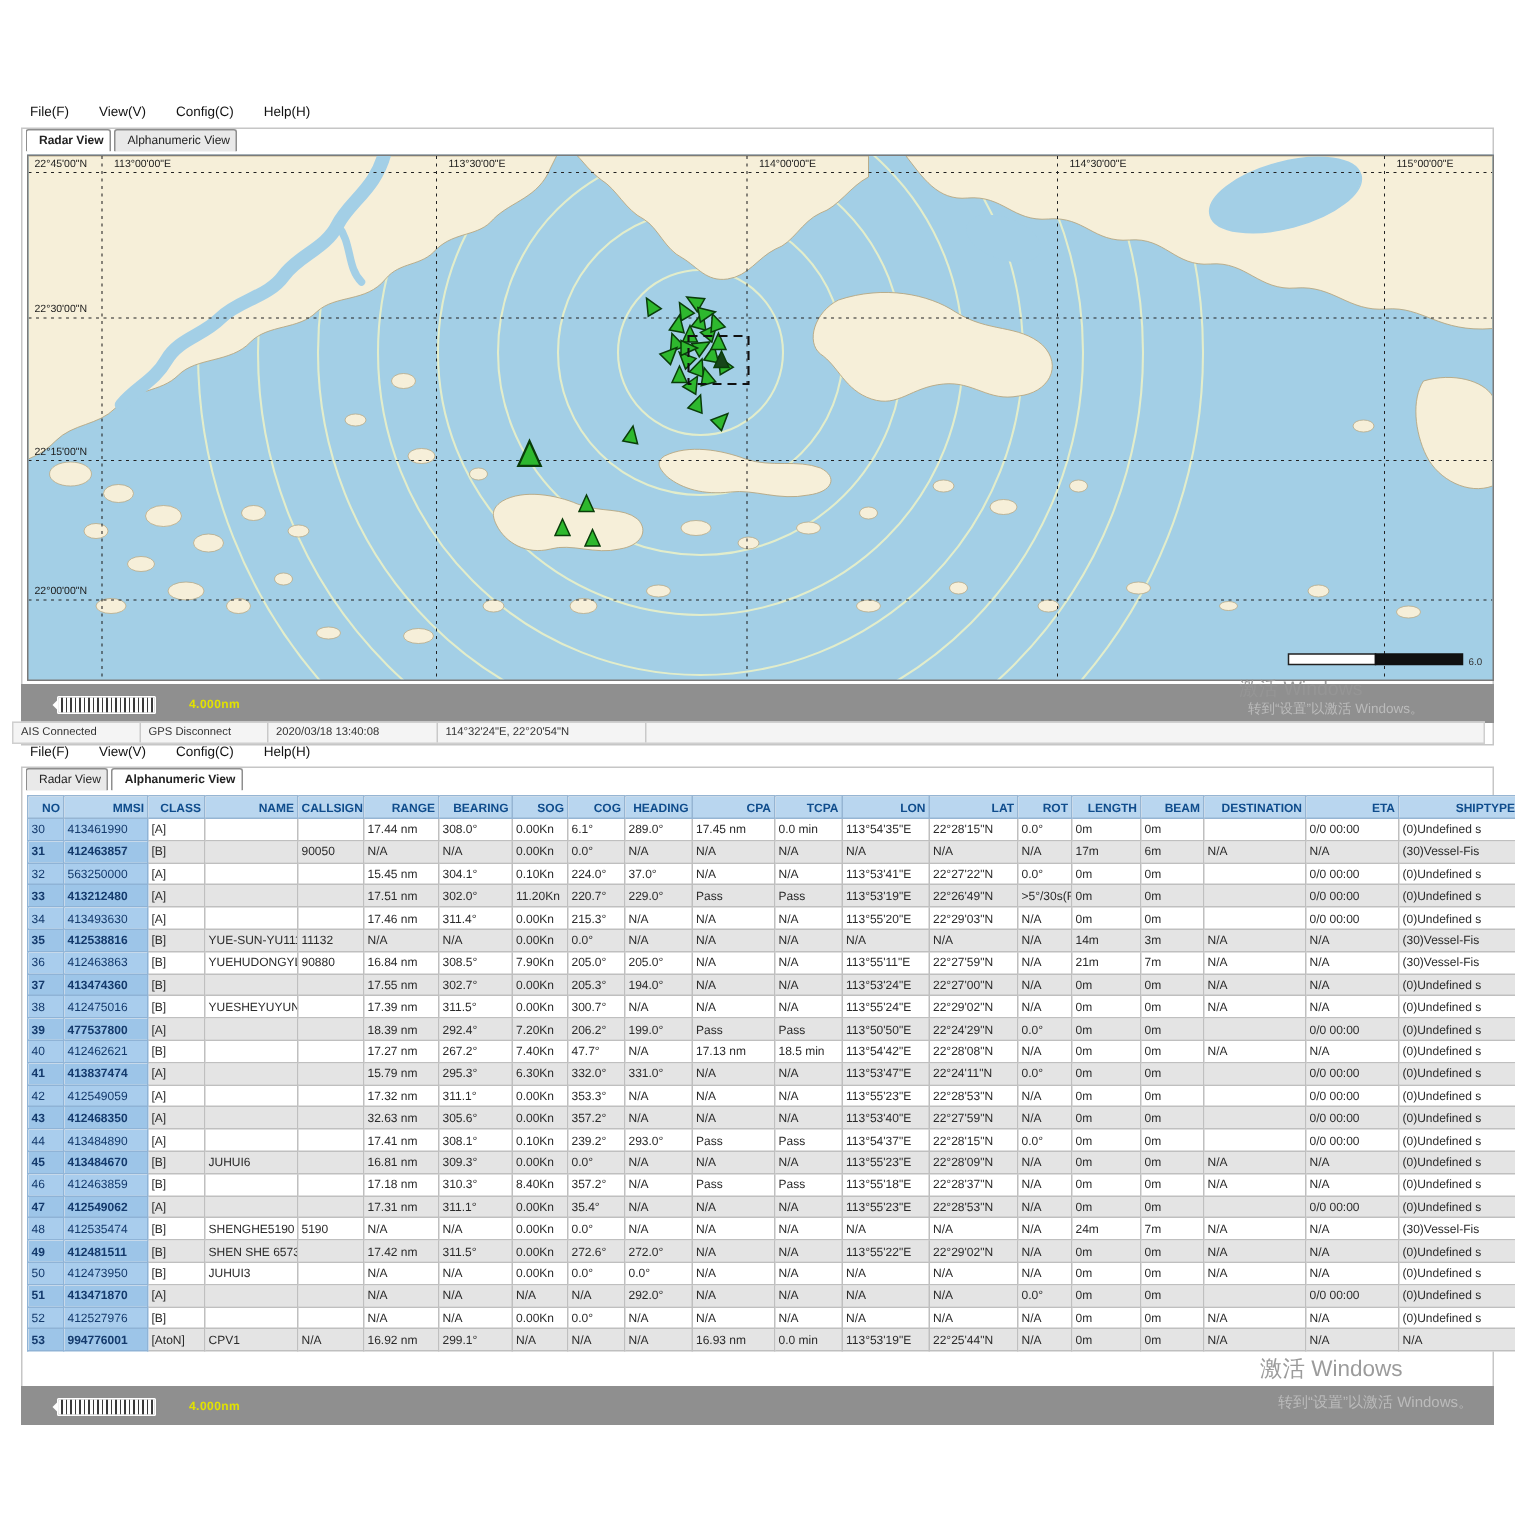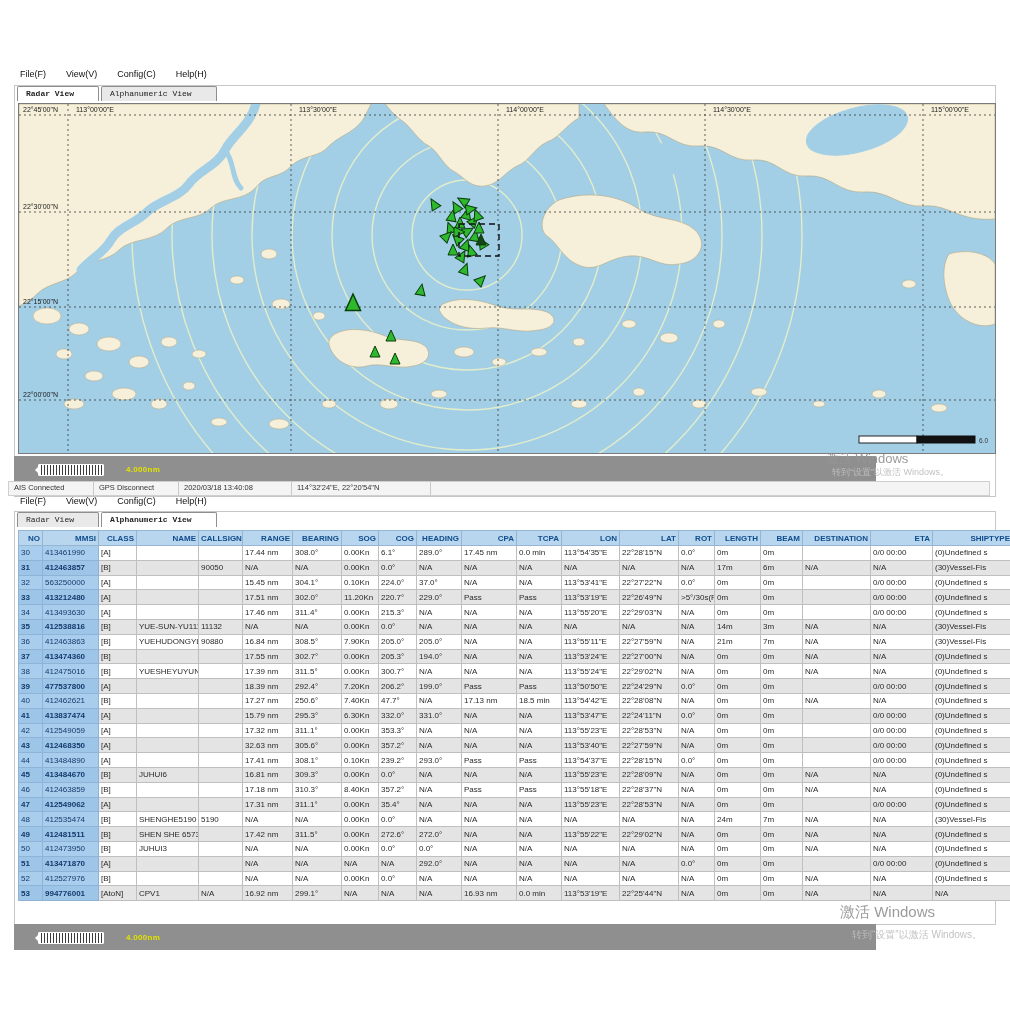--- a/index.html
+++ b/index.html
@@ -3,26 +3,26 @@
 <meta charset="utf-8">
 <style>
   html,body{margin:0;padding:0;}
   body{width:1010px;height:1010px;background:#fff;position:relative;
        font-family:"Liberation Sans",sans-serif;color:#222;overflow:hidden;}
   .abs{position:absolute;}
   .frame{position:absolute;border:1px solid #c6c6c6;background:transparent;}
   .menubar{position:absolute;display:flex;gap:20px;font-size:9px;color:#111;}
   .menu-item{white-space:nowrap;cursor:default;}
   .tabs{position:absolute;display:flex;font-size:8px;align-items:flex-end;}
-  .tab{border:1px solid #8e8e8e;border-bottom:none;padding:2px 24px 3px 8px;background:#e9e9e9;
-       white-space:nowrap;border-radius:2px 2px 0 0;margin-right:2px;color:#222;font-family:Liberation Mono, monospace;}
+  .tab{border:1px solid #8e8e8e;border-bottom:none;padding:2px 4px 3px 8px;background:#e9e9e9;
+       white-space:nowrap;border-radius:2px 2px 0 0;margin-right:2px;color:#222;}
   .tab.active{background:#fff;font-weight:bold;position:relative;z-index:3;}
   #map{left:18px;top:103px;width:976px;height:349px;border:1px solid #7a7a7a;background:#a3cfe6;overflow:hidden;}
   .gridlabel{position:absolute;font-size:7px;color:#1a1a1a;white-space:nowrap;z-index:5;}
-  .graybar{position:absolute;left:14px;width:862px;height:26px;background:#8f8f8f;text-decoration:underline;}
+  .graybar{position:absolute;left:14px;width:982px;height:26px;background:#8f8f8f;text-decoration:underline;}
   .slider{position:absolute;left:24px;top:8px;width:64px;height:10px;border:1px solid #fff;border-radius:1px;
           background:repeating-linear-gradient(90deg,#fff 0 2px,#3a3a3a 2px 3px);}
   .slider:before{content:"";position:absolute;left:-8px;top:1px;border:4px solid transparent;border-right-color:#fff;}
   .scaletext{position:absolute;left:112px;top:9px;font-size:8px;font-weight:bold;color:#e2e200;letter-spacing:.3px;}
   .statusbar{position:absolute;left:8px;width:982px;height:15px;display:flex;font-size:7.5px;color:#333;
              background:#f4f4f4;border:1px solid #cfcfcf;box-sizing:border-box;}
   .sfield{padding:1px 5px;border-right:1px solid #c9c9c9;white-space:nowrap;overflow:hidden;}
   .w1{width:74px;} .w2{width:74px;} .w3{width:102px;} .w4{width:128px;} .w5{flex:1;border-right:none;}
   #ais-table{position:absolute;left:18px;top:530px;width:976px;border-collapse:collapse;
              table-layout:fixed;font-size:8px;background:#fff;}
@@ -486,21 +486,21 @@
         <td>0/0 00:00</td>
         <td>(0)Undefined s</td>
       </tr>
       <tr>
         <td class="key">40</td>
         <td class="key">412462621</td>
         <td>[B]</td>
         <td></td>
         <td></td>
         <td>17.27 nm</td>
-        <td>250.6°</td>
+        <td>267.2°</td>
         <td>7.40Kn</td>
         <td>47.7°</td>
         <td>N/A</td>
         <td>17.13 nm</td>
         <td>18.5 min</td>
         <td>113°54'42"E</td>
         <td>22°28'08"N</td>
         <td>N/A</td>
         <td>0m</td>
         <td>0m</td>

